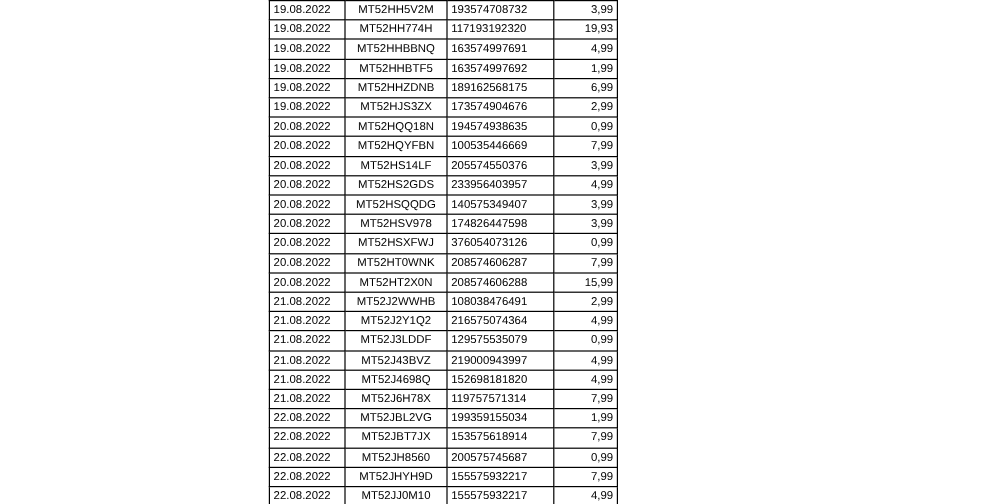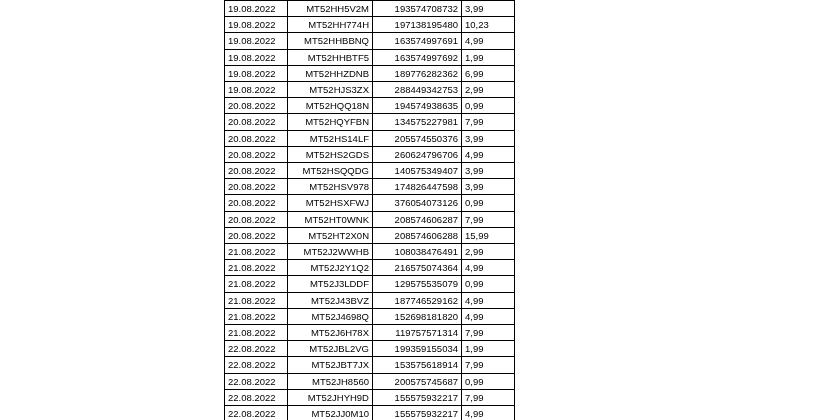--- a/index.html
+++ b/index.html
@@ -40,96 +40,97 @@
     white-space: nowrap;
     overflow: hidden;
     vertical-align: middle;
   }
   td.c-date {
     width: 56px;
     text-align: left;
   }
   td.c-ref {
     width: 78px;
-    text-align: right;
+    text-align: center;
   }
   td.c-num {
     width: 82px;
-    text-align: right;
+    text-align: left;
   }
   td.c-amt {
     width: 46px;
+    text-align: right;
     padding-right: 5px;
   }
 </style>
 </head>
 <body>
 
 <div class="page">
   <div class="table-wrap">
     <table class="ledger">
       <tbody>
           <tr>
             <td class="c-date">19.08.2022</td>
             <td class="c-ref">MT52HH5V2M</td>
             <td class="c-num">193574708732</td>
             <td class="c-amt">3,99</td>
           </tr>
           <tr>
             <td class="c-date">19.08.2022</td>
             <td class="c-ref">MT52HH774H</td>
-            <td class="c-num">197138195480</td>
-            <td class="c-amt">10,23</td>
+            <td class="c-num">117193192320</td>
+            <td class="c-amt">19,93</td>
           </tr>
           <tr>
             <td class="c-date">19.08.2022</td>
             <td class="c-ref">MT52HHBBNQ</td>
             <td class="c-num">163574997691</td>
             <td class="c-amt">4,99</td>
           </tr>
           <tr>
             <td class="c-date">19.08.2022</td>
             <td class="c-ref">MT52HHBTF5</td>
             <td class="c-num">163574997692</td>
             <td class="c-amt">1,99</td>
           </tr>
           <tr>
             <td class="c-date">19.08.2022</td>
             <td class="c-ref">MT52HHZDNB</td>
-            <td class="c-num">189776282362</td>
+            <td class="c-num">189162568175</td>
             <td class="c-amt">6,99</td>
           </tr>
           <tr>
             <td class="c-date">19.08.2022</td>
             <td class="c-ref">MT52HJS3ZX</td>
-            <td class="c-num">288449342753</td>
+            <td class="c-num">173574904676</td>
             <td class="c-amt">2,99</td>
           </tr>
           <tr>
             <td class="c-date">20.08.2022</td>
             <td class="c-ref">MT52HQQ18N</td>
             <td class="c-num">194574938635</td>
             <td class="c-amt">0,99</td>
           </tr>
           <tr>
             <td class="c-date">20.08.2022</td>
             <td class="c-ref">MT52HQYFBN</td>
-            <td class="c-num">134575227981</td>
+            <td class="c-num">100535446669</td>
             <td class="c-amt">7,99</td>
           </tr>
           <tr>
             <td class="c-date">20.08.2022</td>
             <td class="c-ref">MT52HS14LF</td>
             <td class="c-num">205574550376</td>
             <td class="c-amt">3,99</td>
           </tr>
           <tr>
             <td class="c-date">20.08.2022</td>
             <td class="c-ref">MT52HS2GDS</td>
-            <td class="c-num">260624796706</td>
+            <td class="c-num">233956403957</td>
             <td class="c-amt">4,99</td>
           </tr>
           <tr>
             <td class="c-date">20.08.2022</td>
             <td class="c-ref">MT52HSQQDG</td>
             <td class="c-num">140575349407</td>
             <td class="c-amt">3,99</td>
           </tr>
           <tr>
             <td class="c-date">20.08.2022</td>
@@ -169,21 +170,21 @@
           </tr>
           <tr>
             <td class="c-date">21.08.2022</td>
             <td class="c-ref">MT52J3LDDF</td>
             <td class="c-num">129575535079</td>
             <td class="c-amt">0,99</td>
           </tr>
           <tr>
             <td class="c-date">21.08.2022</td>
             <td class="c-ref">MT52J43BVZ</td>
-            <td class="c-num">187746529162</td>
+            <td class="c-num">219000943997</td>
             <td class="c-amt">4,99</td>
           </tr>
           <tr>
             <td class="c-date">21.08.2022</td>
             <td class="c-ref">MT52J4698Q</td>
             <td class="c-num">152698181820</td>
             <td class="c-amt">4,99</td>
           </tr>
           <tr>
             <td class="c-date">21.08.2022</td>

